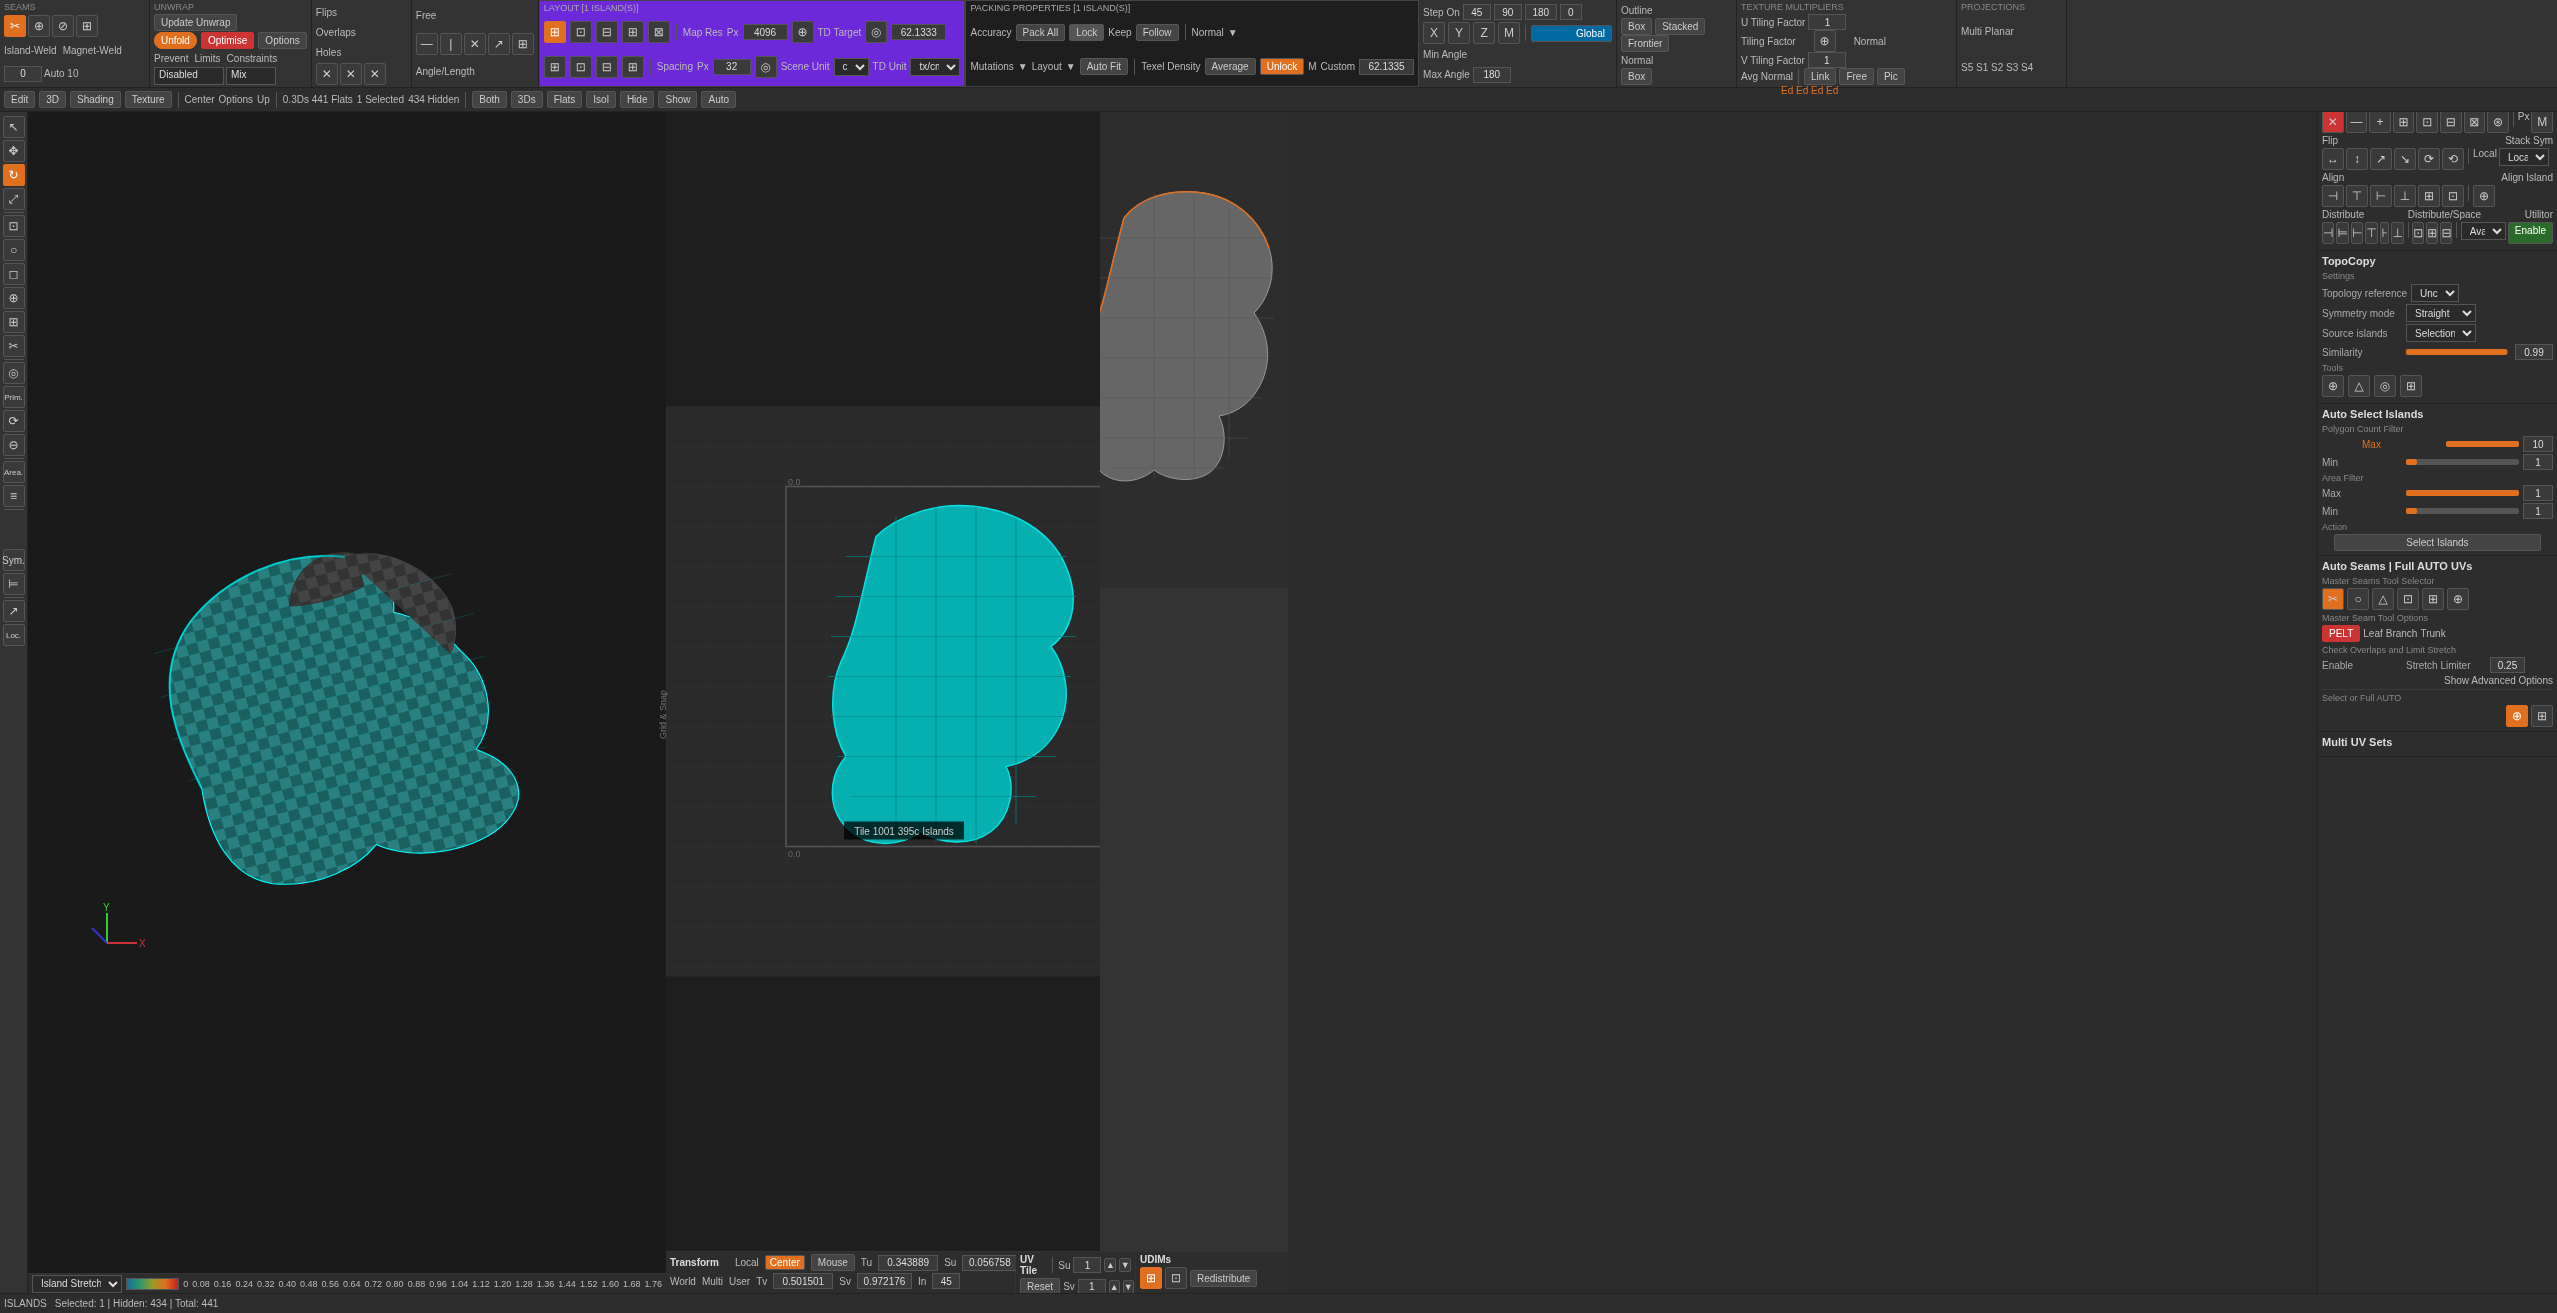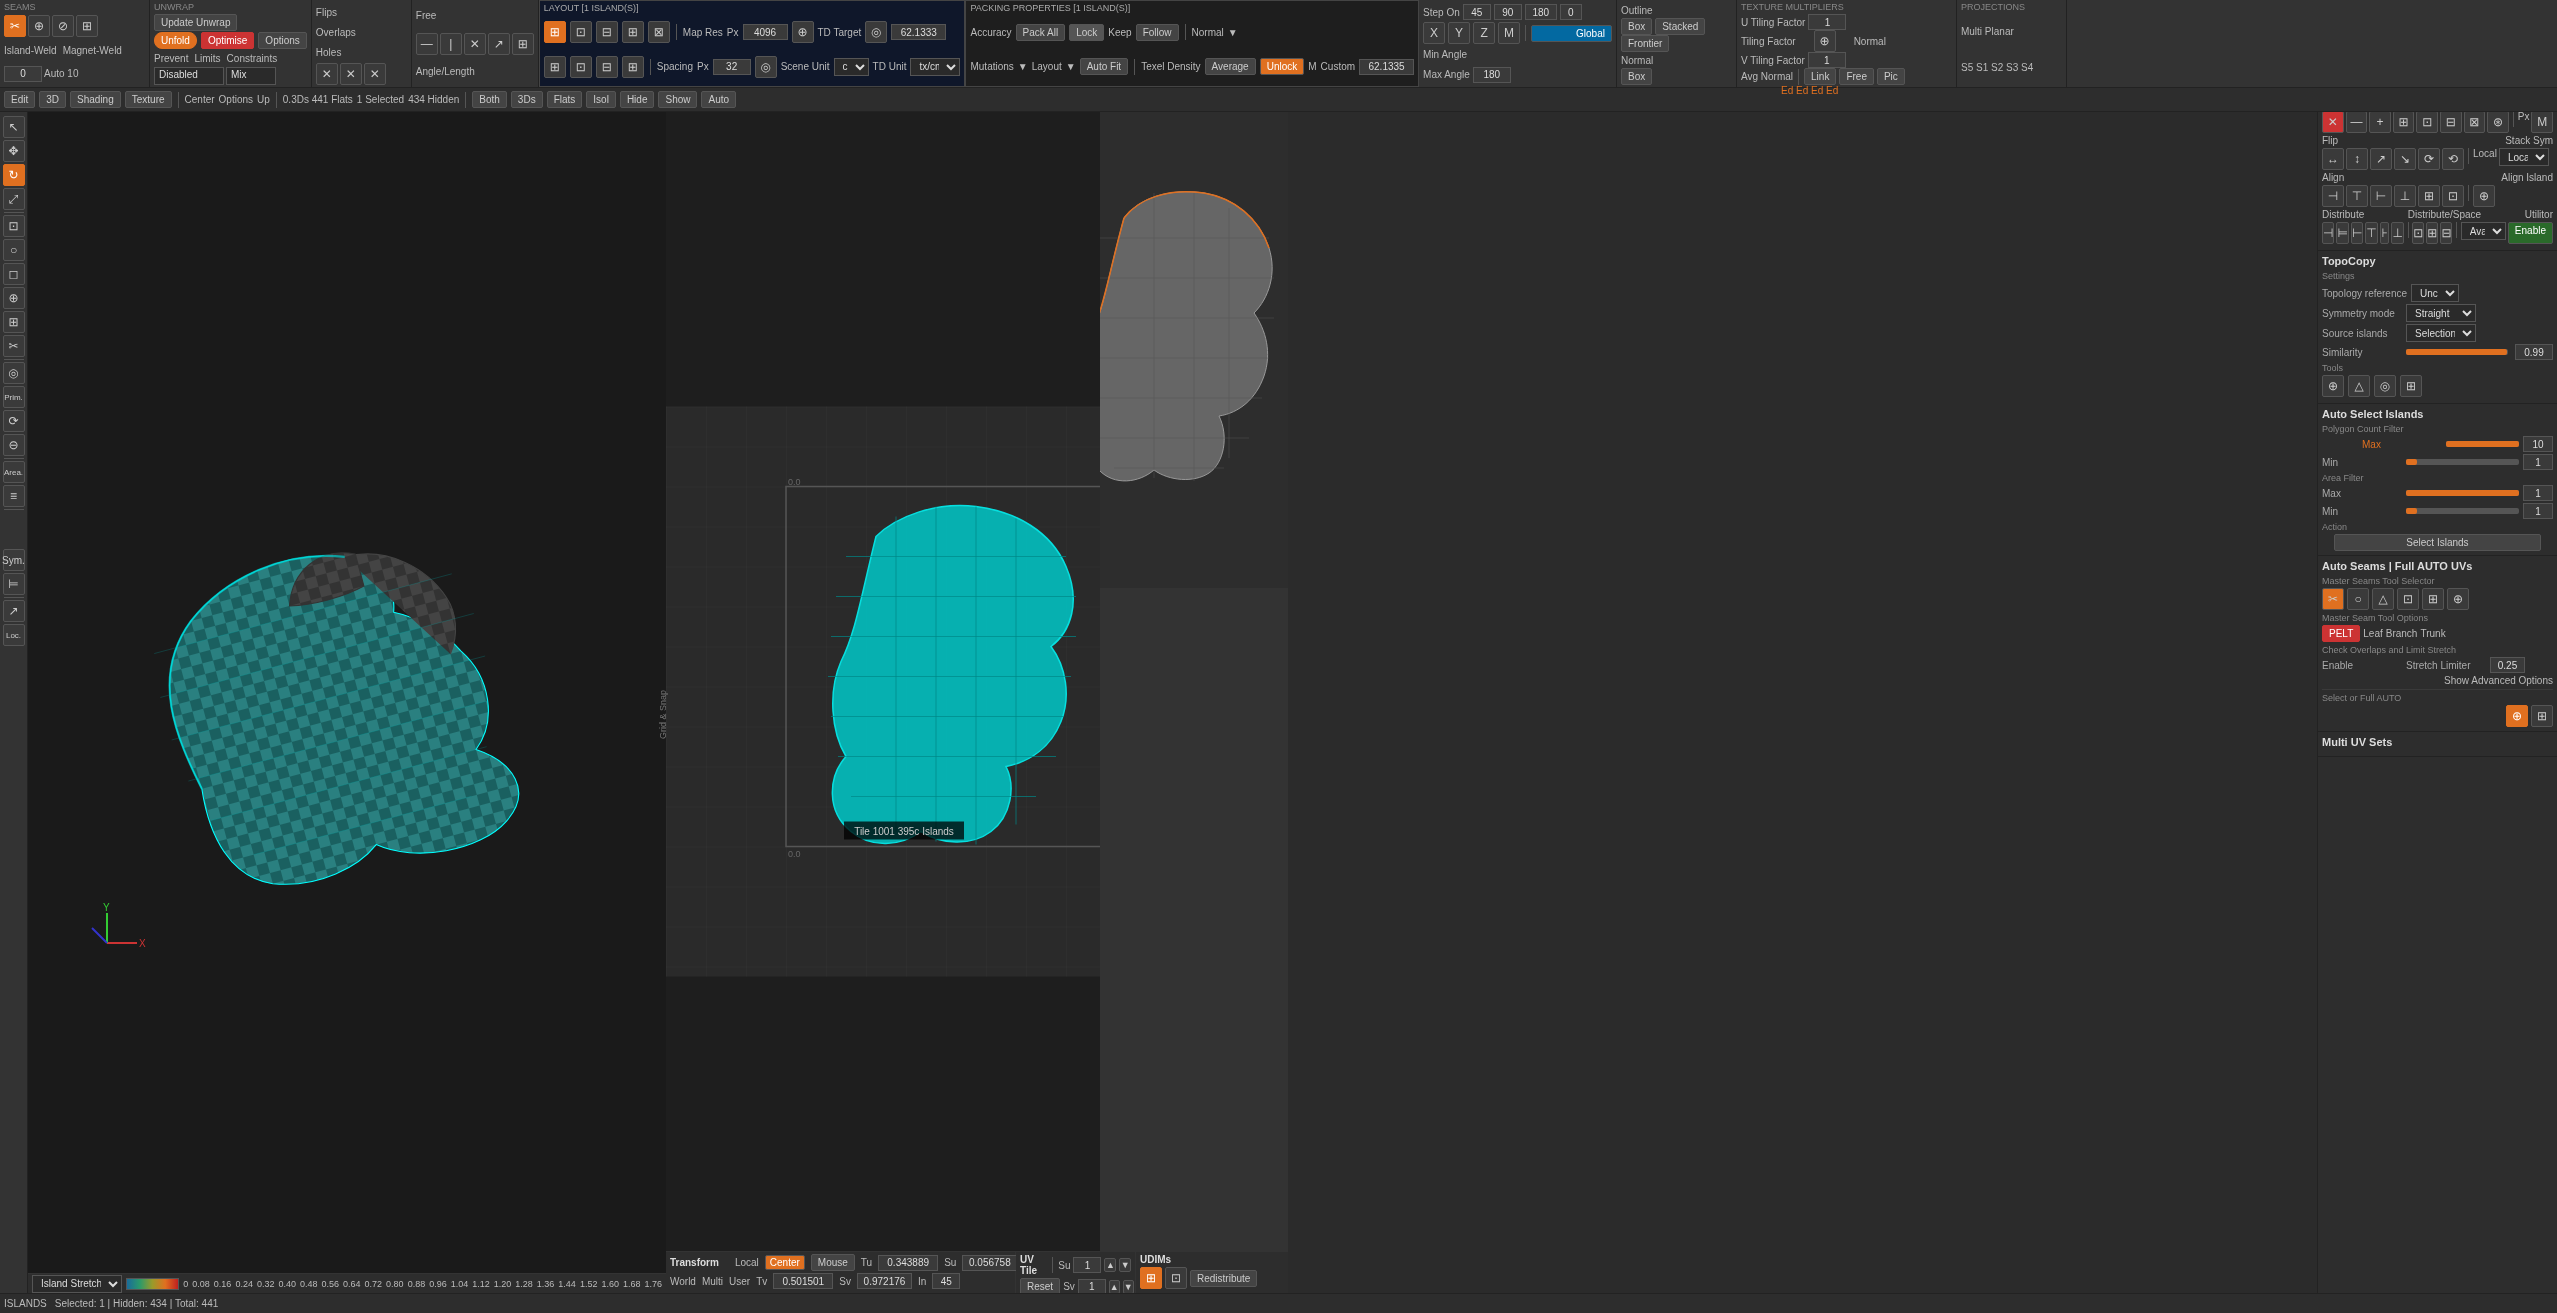--- a/index.html
+++ b/index.html
@@ -421,21 +421,21 @@
       <div class="icon-btn">|</div>
       <div class="icon-btn">✕</div>
       <div class="icon-btn">↗</div>
       <div class="icon-btn">⊞</div>
     </div>
     <div class="toolbar-row">
       <span class="label-text">Angle/Length</span>
     </div>
   </div>
 
-  <div class="toolbar-section" style="min-width:350px; background:#0f172a; border: 1px solid #444;">
+  <div class="toolbar-section" style="min-width:350px; background:#6d28d9; border: 1px solid #444;">
     <div class="toolbar-section-title" style="color:#aaa;">Layout [1 island(s)]</div>
     <div class="toolbar-row" style="gap:4px;">
       <div class="icon-btn orange-btn">⊞</div>
       <div class="icon-btn">⊡</div>
       <div class="icon-btn">⊟</div>
       <div class="icon-btn">⊞</div>
       <div class="icon-btn">⊠</div>
       <div class="sep"></div>
       <span class="label-text">Map Res</span>
       <span class="label-text">Px</span>

